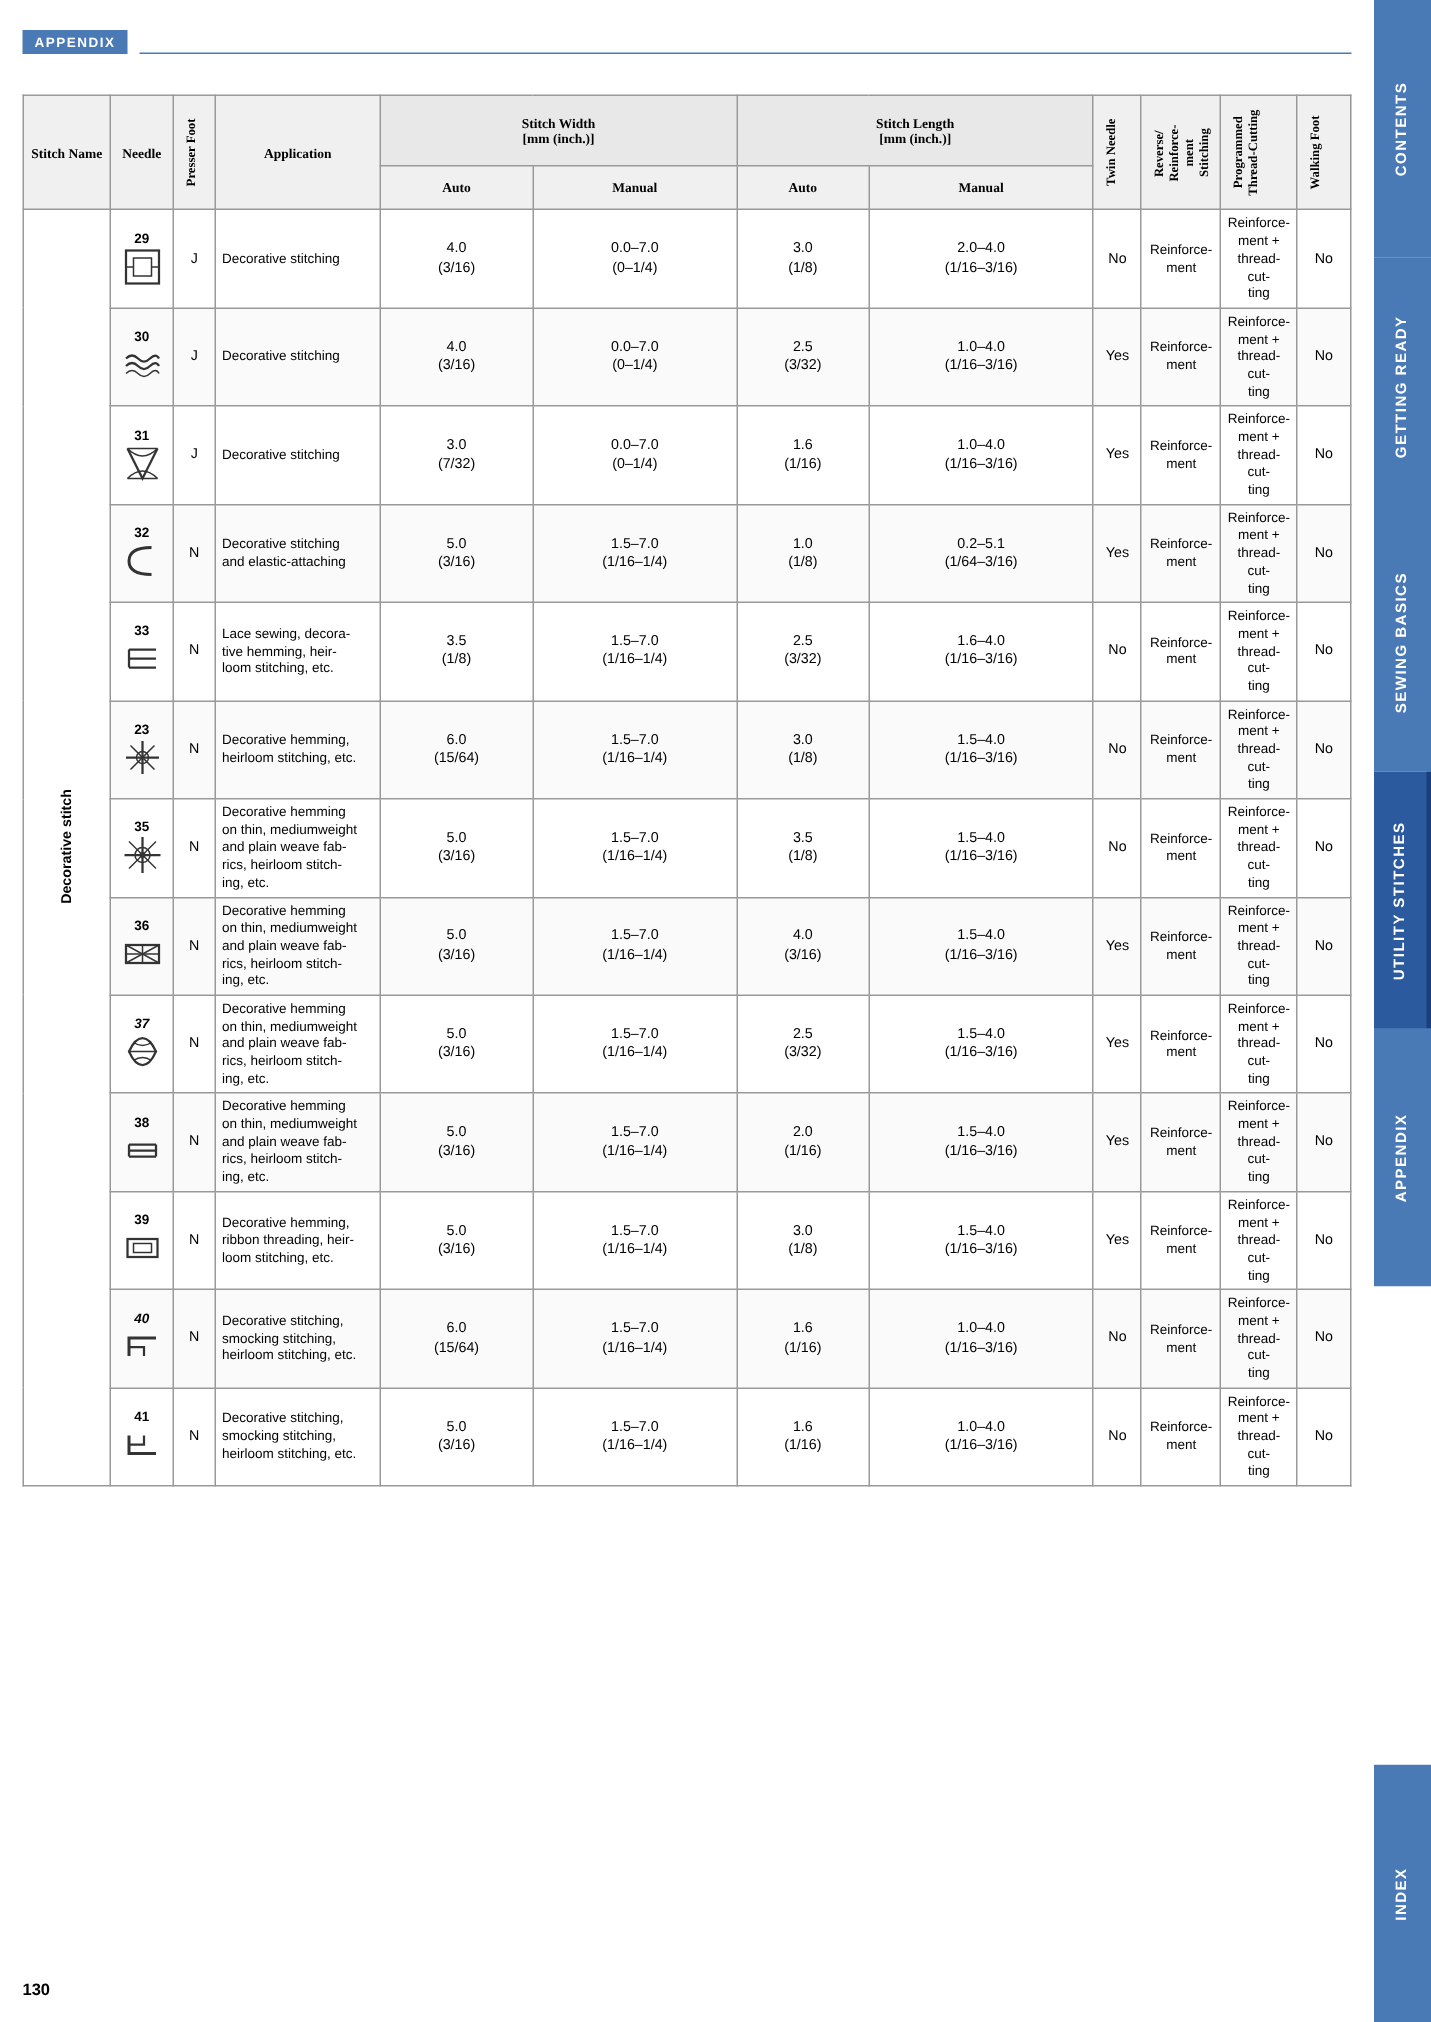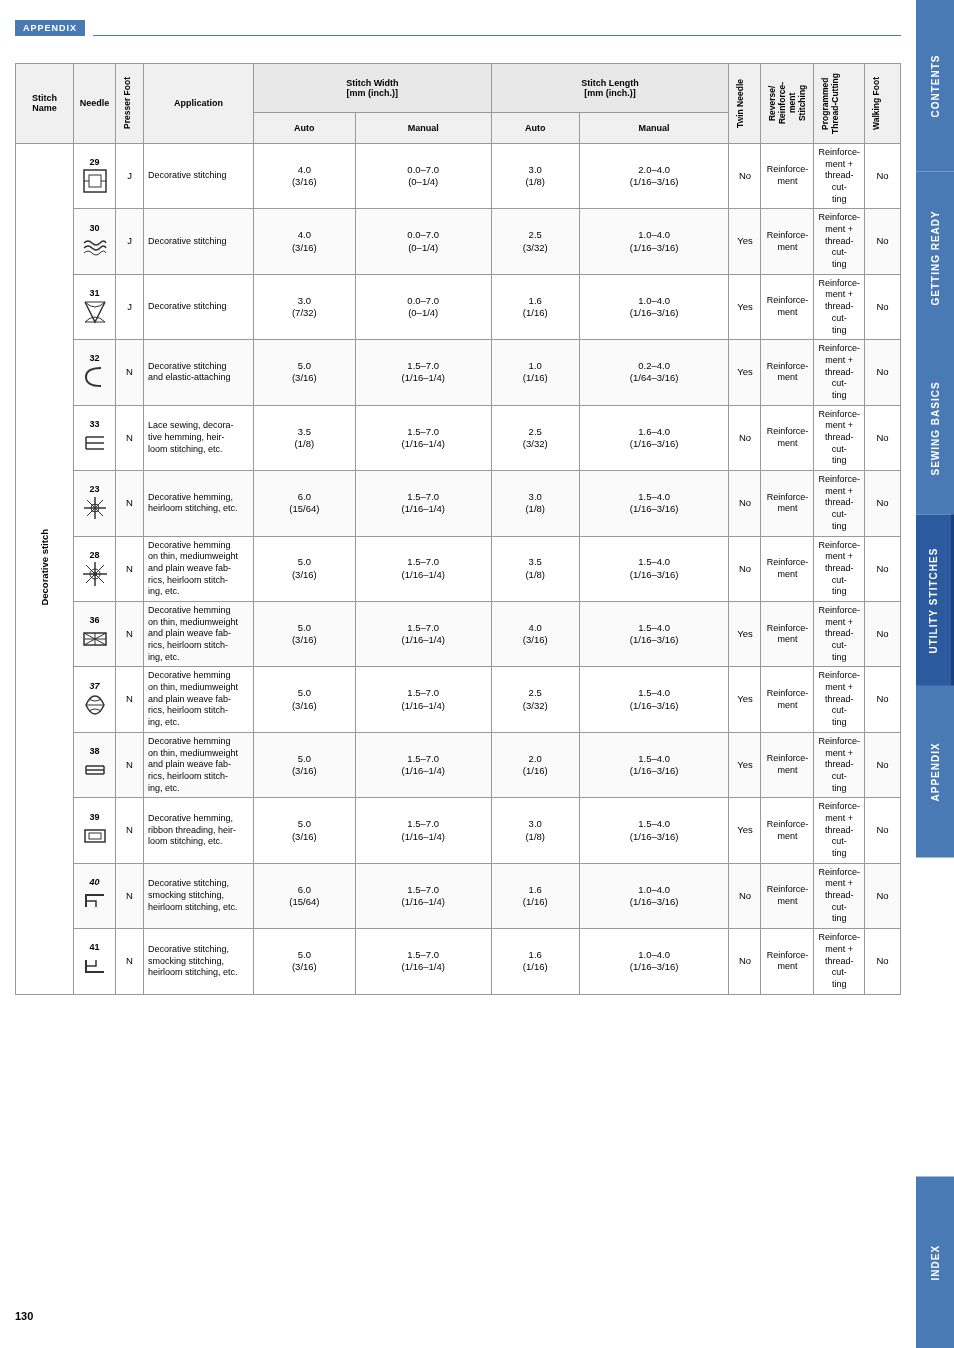--- a/index.html
+++ b/index.html
@@ -75,20 +75,21 @@
       vertical-align: middle;
       text-align: center;
     }
     td.left-align {
       text-align: left;
     }
     th {
       background: #f5f5f5;
       font-weight: bold;
       font-size: 9px;
+      font-family: Liberation Serif, serif;
     }
 
     .header-rotated {
       writing-mode: vertical-rl;
       transform: rotate(180deg);
       white-space: nowrap;
       font-size: 8.5px;
       font-weight: bold;
       padding: 6px 2px;
     }
@@ -108,21 +109,21 @@
       font-weight: bold;
       display: block;
     }
 
     tr:nth-child(even) td { background: #fafafa; }
     tr:nth-child(odd) td { background: #fff; }
     thead th { background: #f0f0f0; }
 
     .page-number {
       position: absolute;
-      bottom: 26px;
+      bottom: 15px;
       left: 15px;
       font-size: 11px;
       font-weight: bold;
     }
 
     .colspan-header {
       background: #e8e8e8;
     }
 
     .row-span-cell {
@@ -312,22 +313,22 @@
             </div>
           </td>
           <td style="white-space: pre-line; line-height: 1.3;">N</td>
           <td class="left-align" style="white-space: pre-line; line-height: 1.3; font-size: 9px;">Decorative stitching
 and elastic-attaching</td>
           <td style="white-space: pre-line; line-height: 1.3;">5.0
 (3/16)</td>
           <td style="white-space: pre-line; line-height: 1.3;">1.5–7.0
 (1/16–1/4)</td>
           <td style="white-space: pre-line; line-height: 1.3;">1.0
-(1/16)</td>
-          <td style="white-space: pre-line; line-height: 1.3;">0.2–4.0
+(1/8)</td>
+          <td style="white-space: pre-line; line-height: 1.3;">0.2–5.1
 (1/64–3/16)</td>
           <td style="white-space: pre-line; line-height: 1.3;">Yes</td>
           <td style="white-space: pre-line; line-height: 1.3; font-size: 9px;">Reinforce-
 ment</td>
           <td style="white-space: pre-line; line-height: 1.3; font-size: 9px;">Reinforce-
 ment +
 thread-cut-
 ting</td>
           <td style="white-space: pre-line; line-height: 1.3;">No</td>
         </tr>
@@ -392,21 +393,21 @@
           <td style="white-space: pre-line; line-height: 1.3; font-size: 9px;">Reinforce-
 ment</td>
           <td style="white-space: pre-line; line-height: 1.3; font-size: 9px;">Reinforce-
 ment +
 thread-cut-
 ting</td>
           <td style="white-space: pre-line; line-height: 1.3;">No</td>
         </tr>
         <tr>
           <td style="padding: 2px;">
-            <span class="pattern-num">28</span>
+            <span class="pattern-num">35</span>
             <div style="display: flex; justify-content: center;">
               <svg width="28" height="28" viewBox="0 0 28 28">
                 <line x1="14" y1="2" x2="14" y2="26" stroke="#333" stroke-width="1.5"></line>
                 <line x1="2" y1="14" x2="26" y2="14" stroke="#333" stroke-width="1.5"></line>
                 <line x1="5" y1="5" x2="23" y2="23" stroke="#333" stroke-width="1"></line>
                 <line x1="23" y1="5" x2="5" y2="23" stroke="#333" stroke-width="1"></line>
                 <circle cx="14" cy="14" r="5" fill="none" stroke="#333" stroke-width="1"></circle>
                 <circle cx="14" cy="14" r="2" fill="#333"></circle>
               </svg>
             </div>

